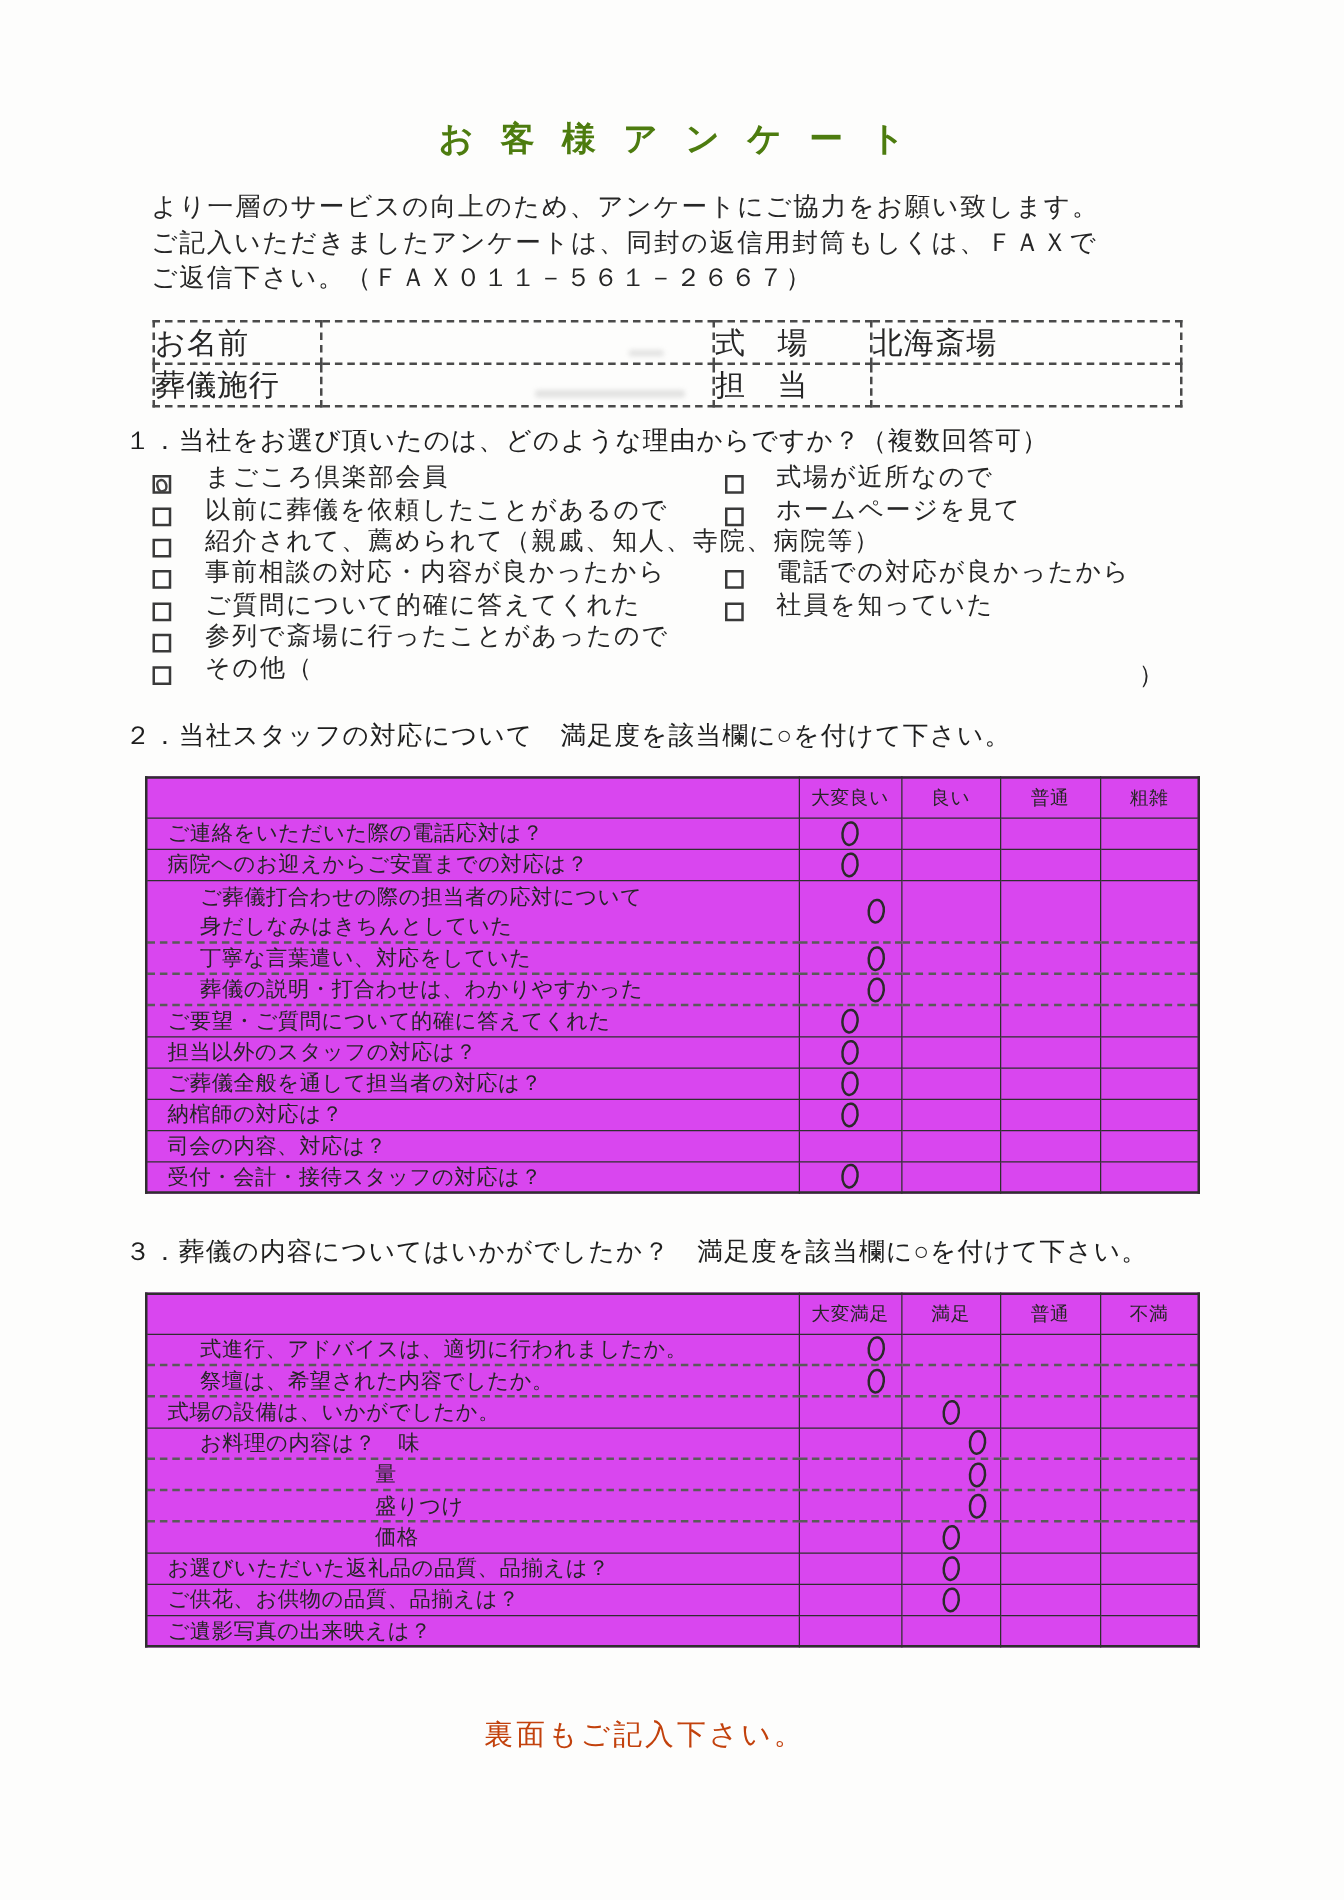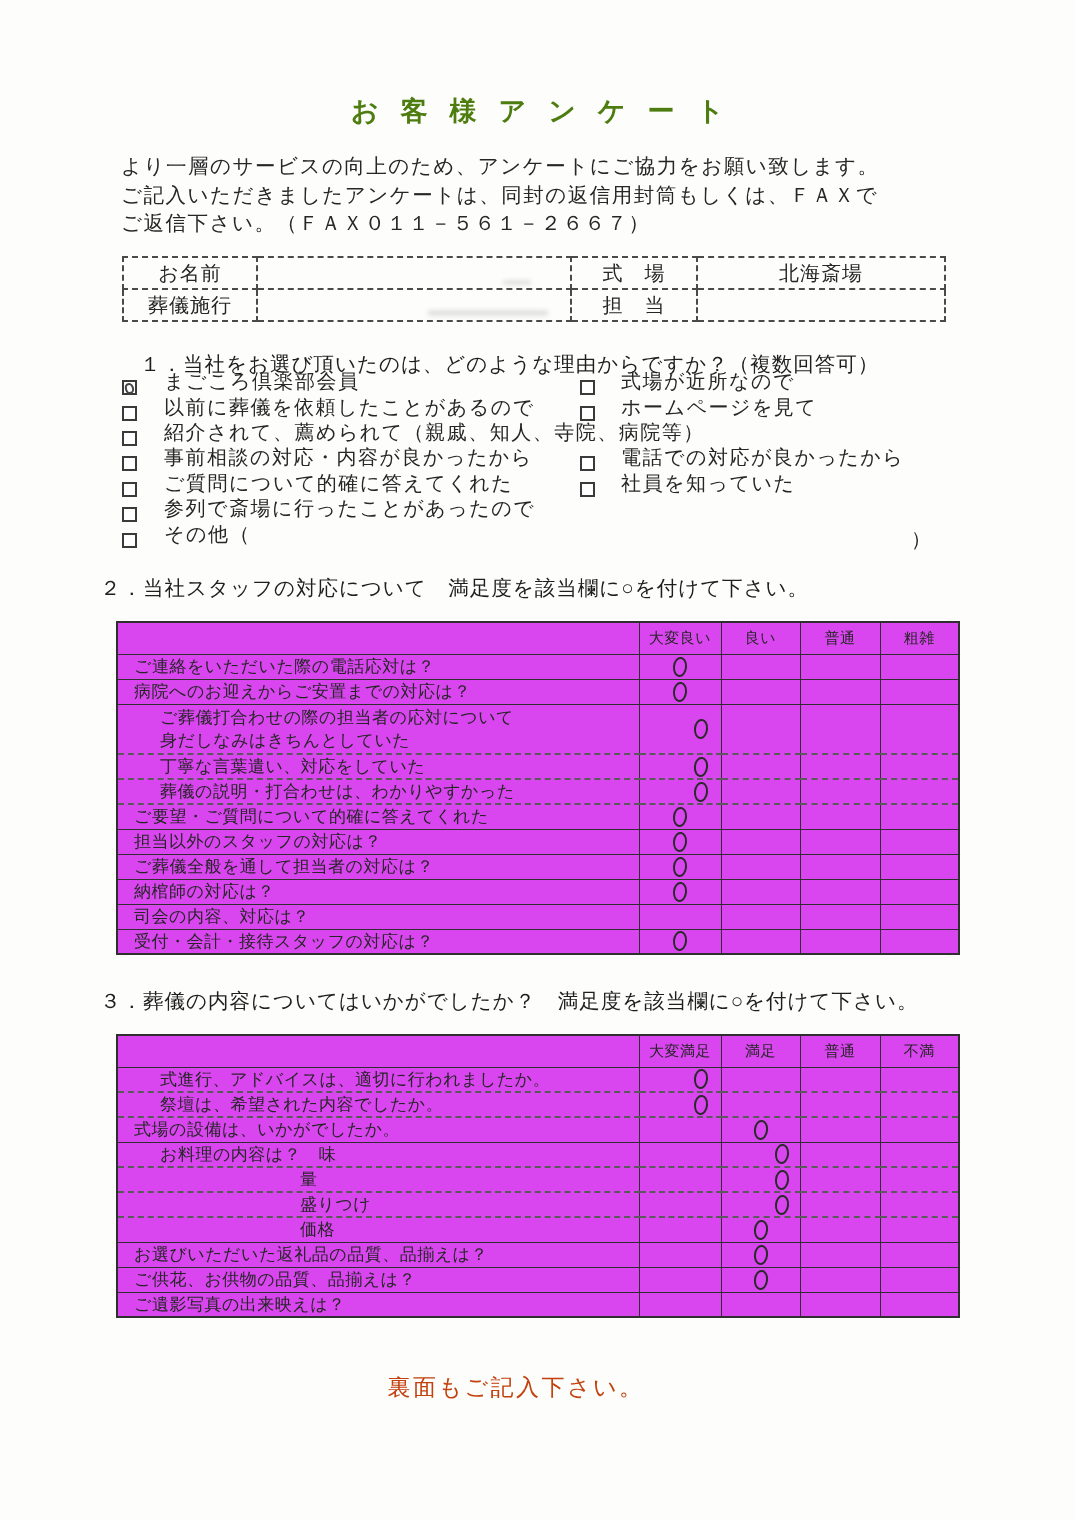--- a/index.html
+++ b/index.html
@@ -9,21 +9,21 @@
     background:#fdfdfc; color:#262626; overflow:hidden;
     font-family:"Liberation Sans","DejaVu Sans",sans-serif;
   }
   .title {
     position:absolute; top:93px; left:0; width:100%; text-align:center;
     font-size:27px; font-weight:600; letter-spacing:22px; text-indent:22px; color:#4d7c0f;
   }
   .intro { position:absolute; left:121px; top:152px; font-size:20.5px; line-height:28.5px; letter-spacing:1.5px; }
   
   table.info { position:absolute; left:122px; top:256px; border-collapse:collapse; table-layout:fixed; }
-  table.info td { border:2px dashed #4a4a4a; height:32px; font-size:20px; text-align:center; letter-spacing:1px; vertical-align:middle; position:relative; }
+  table.info td { border:2px dashed #4a4a4a; height:32px; font-size:24px; letter-spacing:1px; vertical-align:middle; position:relative; }
   .smudge { position:absolute; background:#9a9a9a; opacity:.28; filter:blur(2px); border-radius:2px; }
   
   .q-heading { position:absolute; left:100px; font-size:20.5px; letter-spacing:1px; color:#1e1e1e; }
   
   .q1-rows { position:absolute; left:122px; top:369px; width:845px; }
   .q1-row { height:25.4px; display:flex; align-items:center; position:relative; }
   .q1-opt { display:flex; align-items:flex-end; }
   .q1-opt.left { width:458px; flex:none; }
   .checkbox { width:15px; height:15px; border:2px solid #3a3a3a; margin-right:27px; flex:none; position:relative; background:#fff; }
   .q1-opt.right .checkbox { margin-right:26px; }
@@ -73,21 +73,21 @@
     </tr>
     <tr>
       <td>葬儀施行</td>
       <td><span class="smudge" style="left:170px;top:20px;width:120px;height:6px;"></span><span></span></td>
       <td>担　当</td>
       <td></td>
     </tr>
   </tbody>
     </table>
 
-  <div class="q-heading" style="top:350px;margin-left:40px;">１．当社をお選び頂いたのは、どのような理由からですか？（複数回答可）</div>
+  <div class="q-heading" style="top:338px;">１．当社をお選び頂いたのは、どのような理由からですか？（複数回答可）</div>
   <div class="q1-rows">
       <div class="q1-row">
         <span class="q1-opt left">
           <span class="checkbox">
             <span class="scribble"></span>
           </span>
           <span class="opt-label">まごころ倶楽部会員</span>
         </span>
         <span class="q1-opt right">
           <span class="checkbox"></span>

